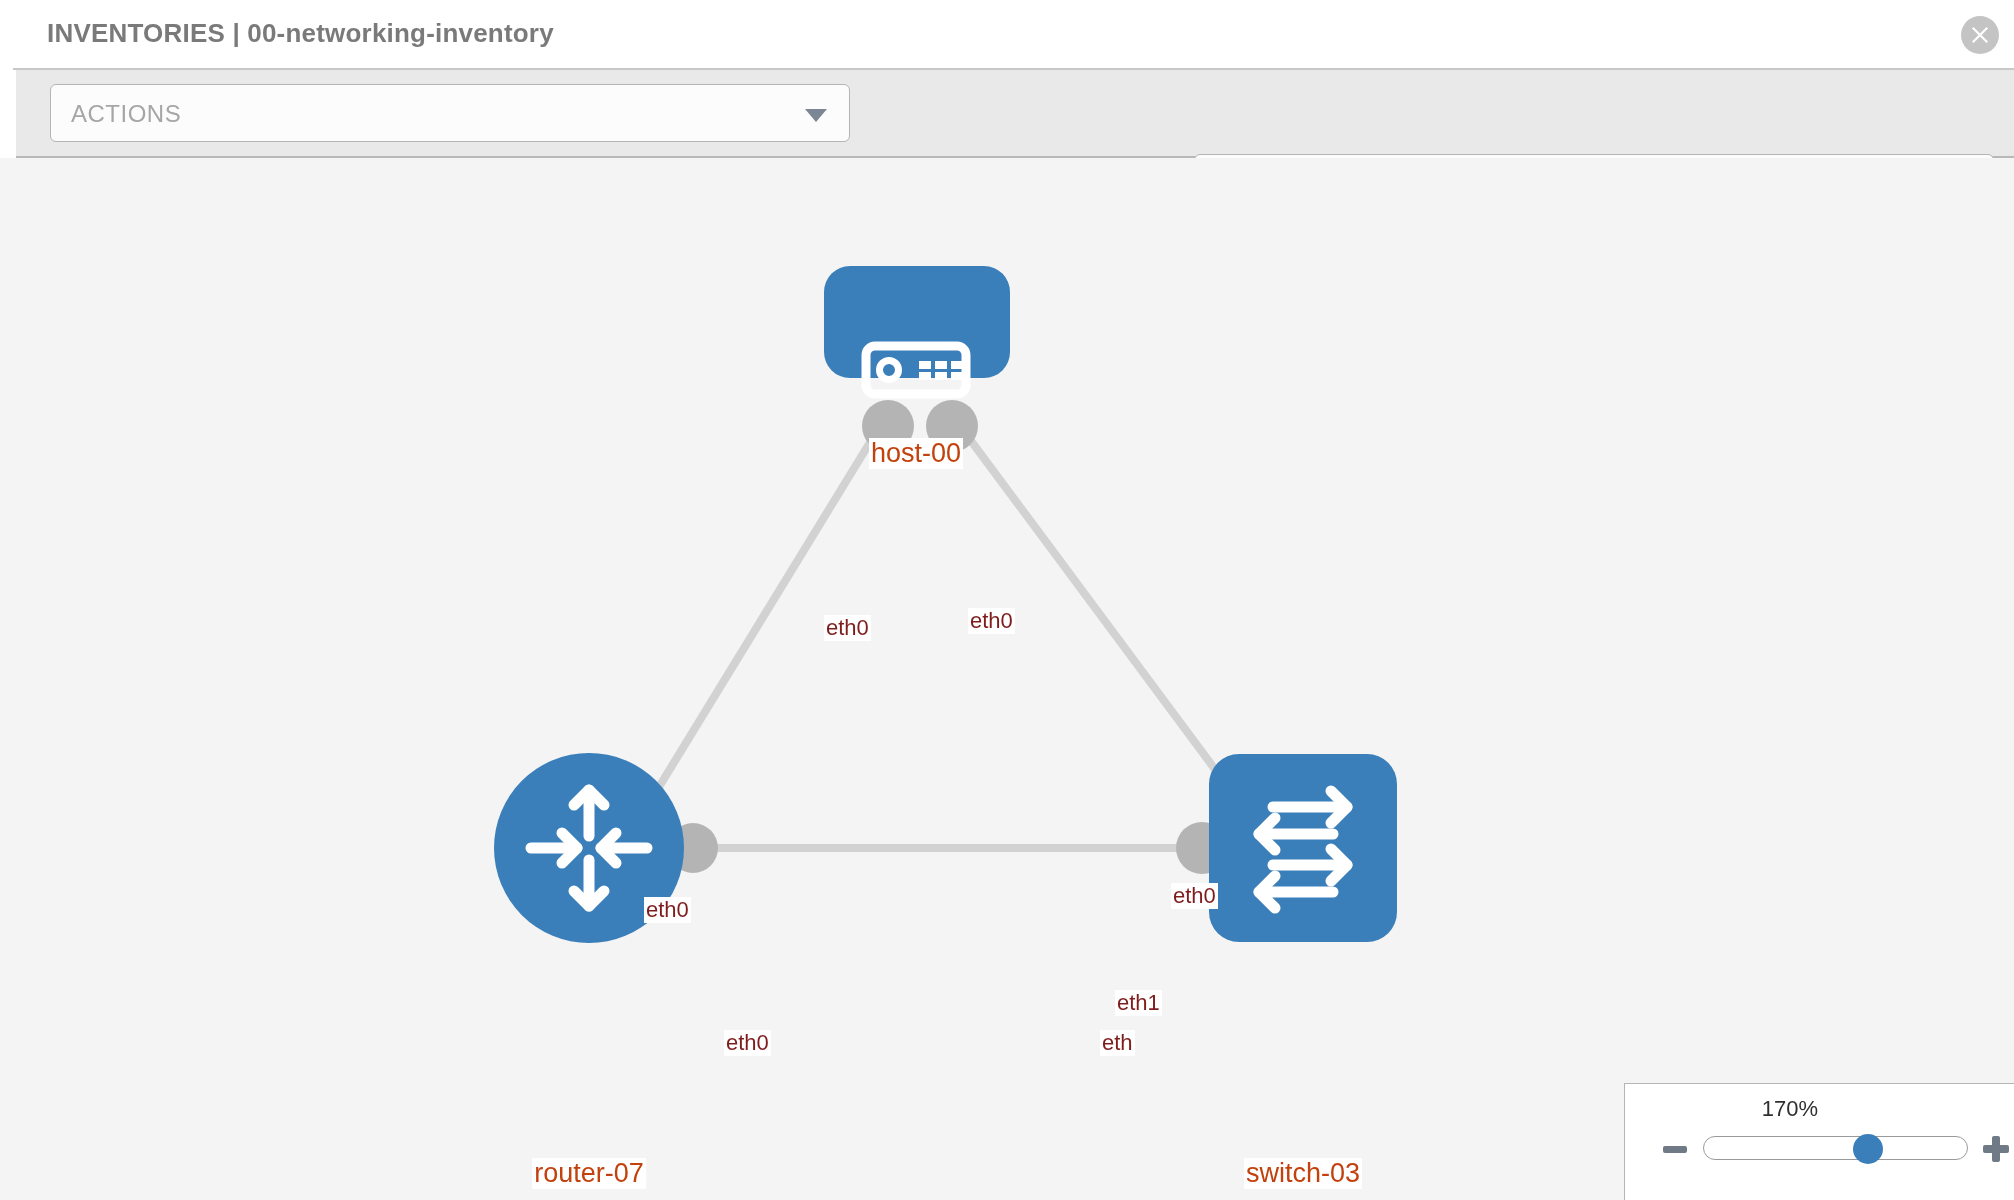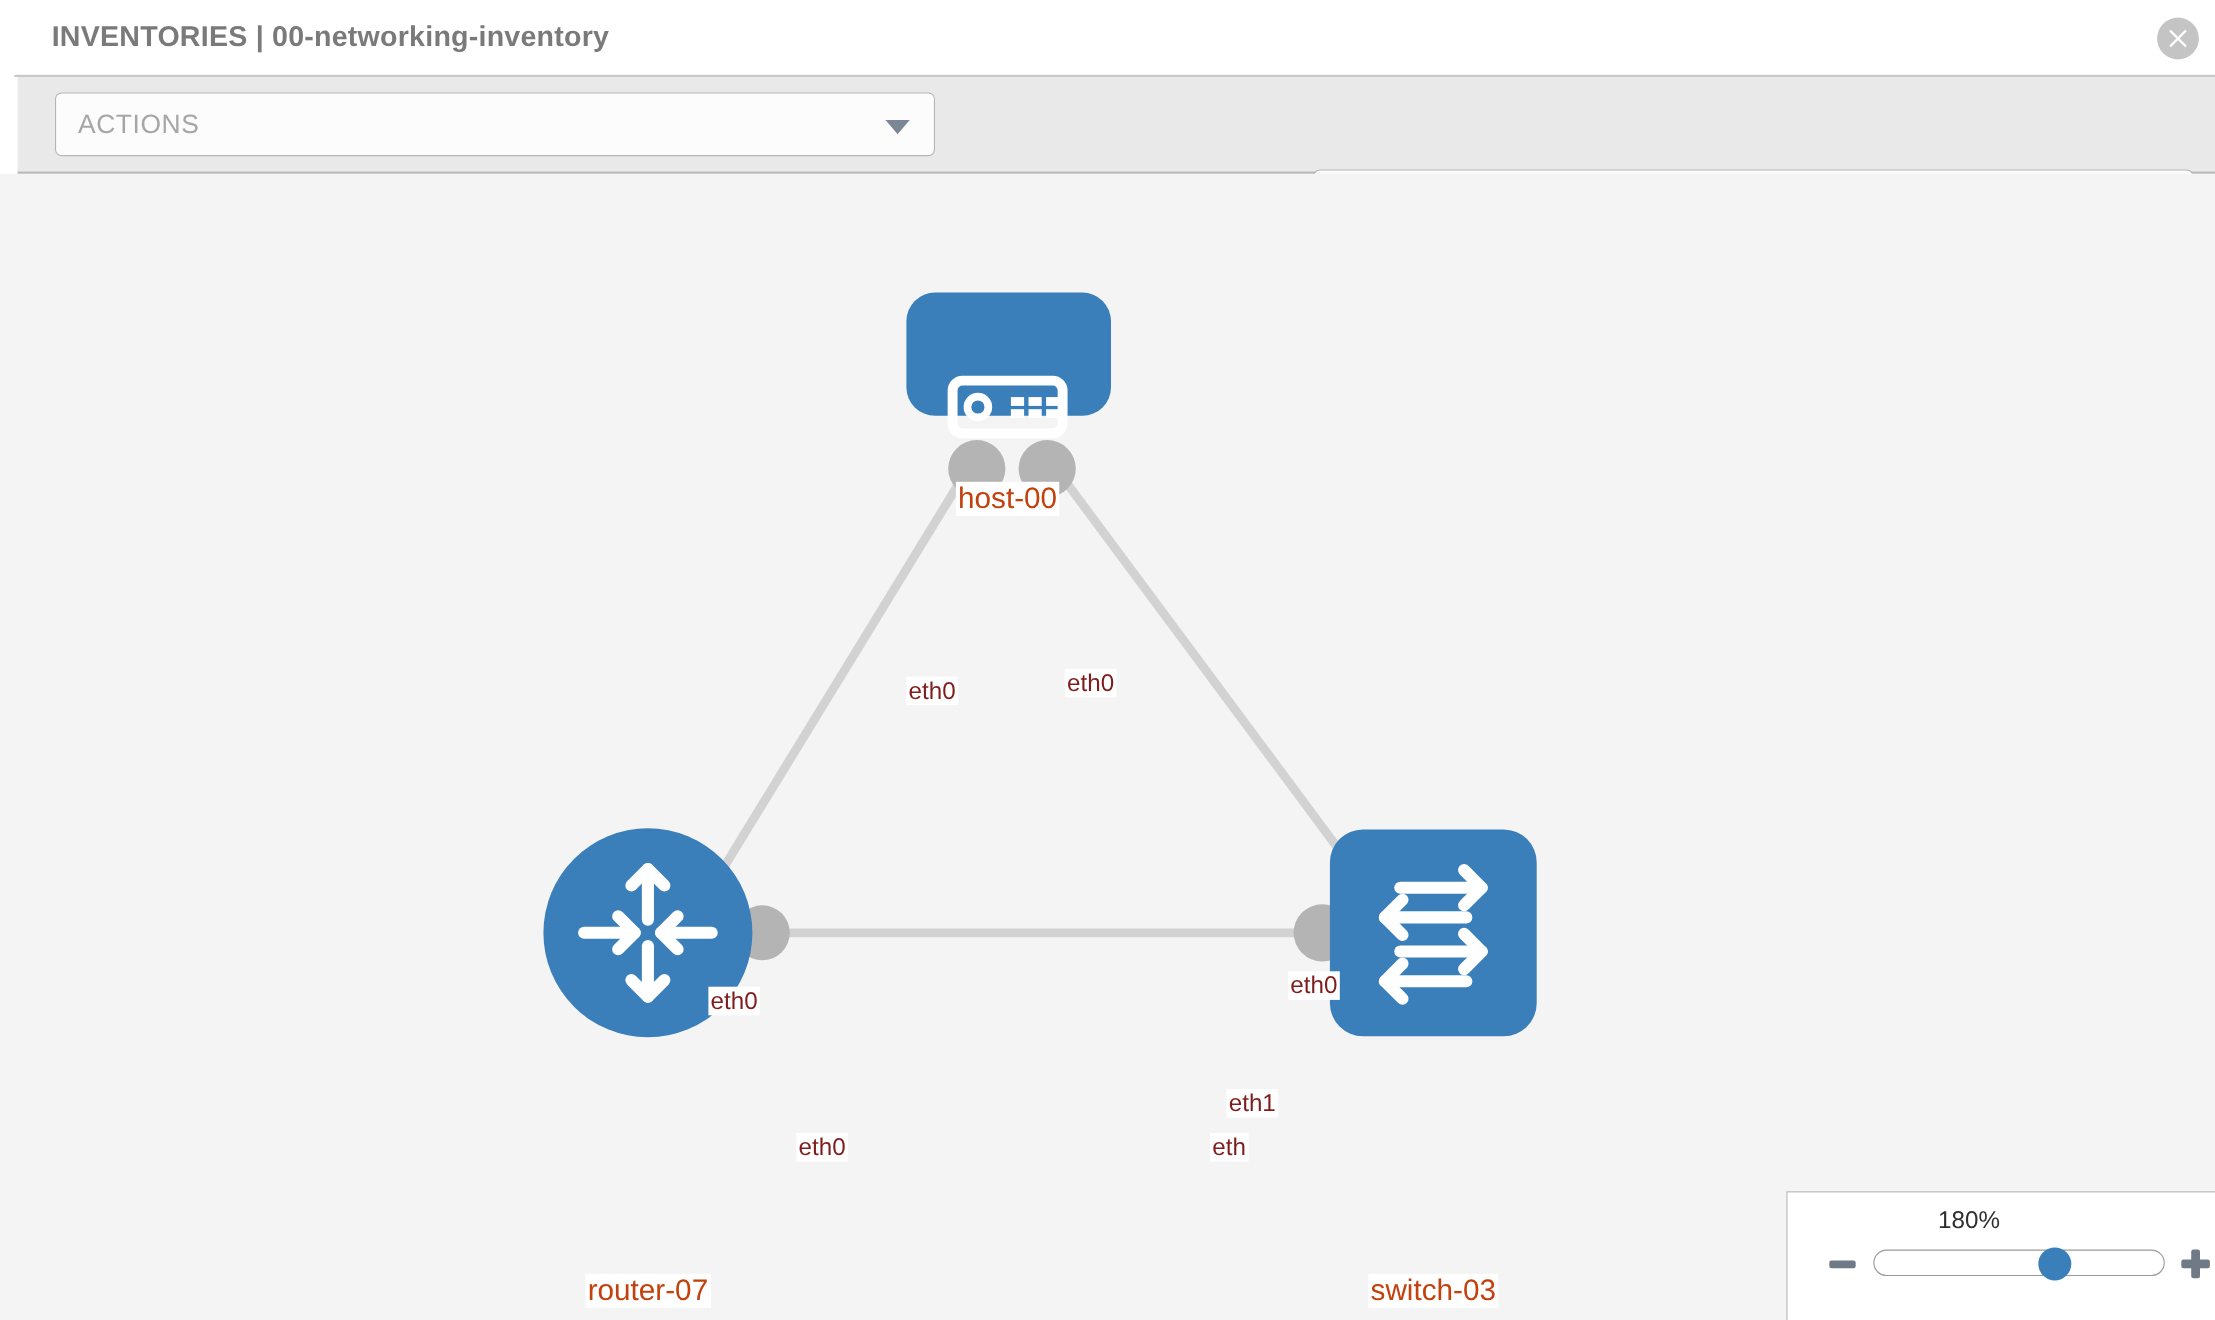--- a/index.html
+++ b/index.html
@@ -347,20 +347,20 @@
     <div class="iface-label" style="left:824px; top:457px;">eth0</div>
     <div class="iface-label" style="left:968px; top:450px;">eth0</div>
     <div class="iface-label" style="left:644px; top:739px;">eth0</div>
     <div class="iface-label" style="left:1171px; top:725px;">eth0</div>
     <div class="iface-label" style="left:724px; top:872px;">eth0</div>
     <div class="iface-label" style="left:1100px; top:872px;">eth</div>
     <div class="iface-label" style="left:1115px; top:832px;">eth1</div>
   </div>
 
   <div class="zoom-panel">
-    <div class="zoom-value">180%</div>
+    <div class="zoom-value">170%</div>
     <div class="zoom-minus"></div>
     <div class="zoom-track"></div>
     <div class="zoom-handle"></div>
     <div class="zoom-plus"></div>
   </div>
 
 </div>
 
 </body></html>

